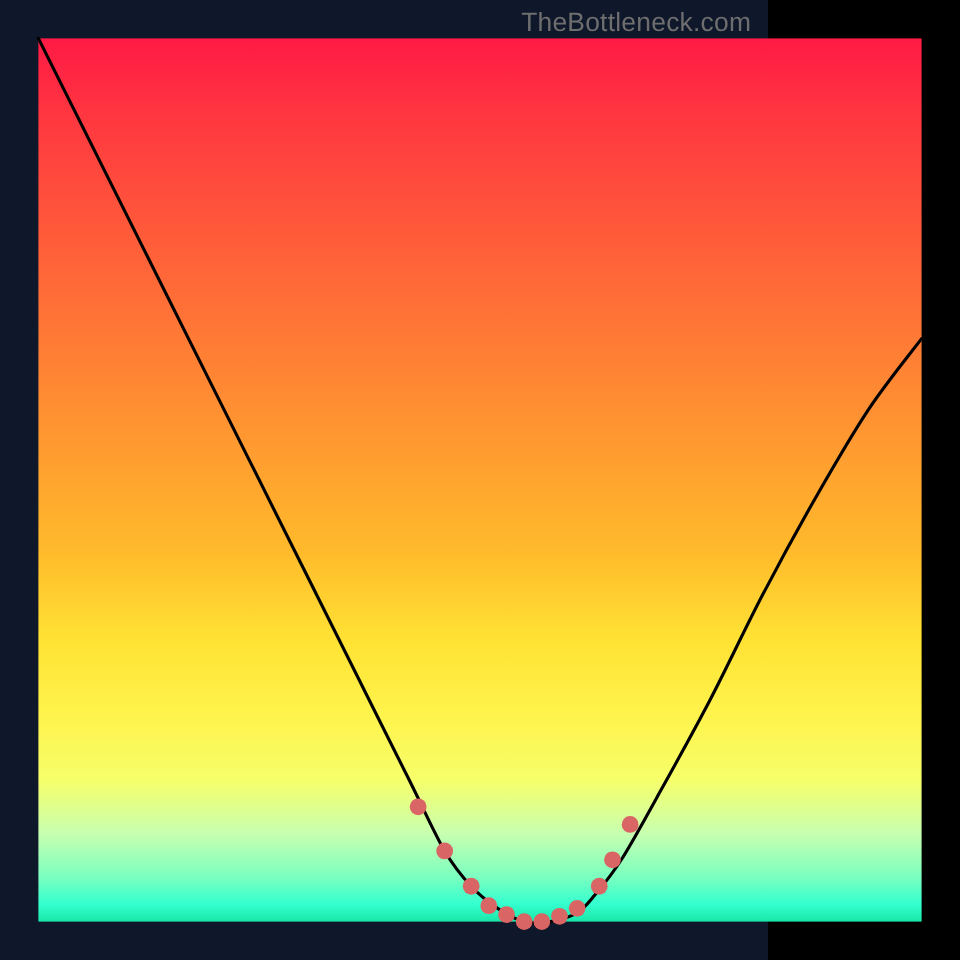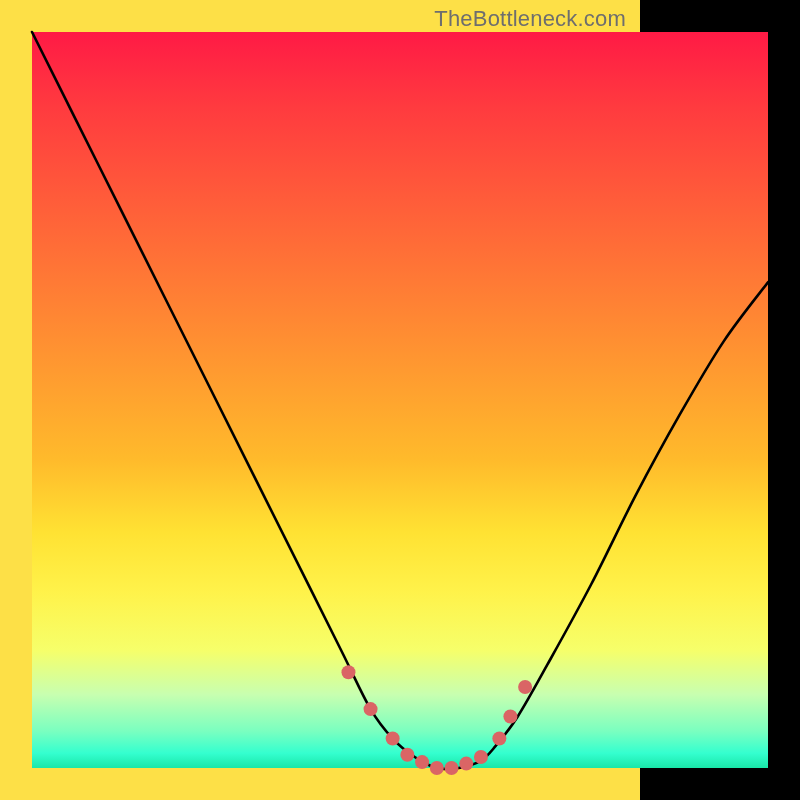--- a/index.html
+++ b/index.html
@@ -10,21 +10,21 @@
     background: #000;
     overflow: hidden;
     font-family: Arial, Helvetica, sans-serif;
   }
   .frame {
     position: absolute;
     left: 0;
     top: 0;
     width: 640px;
     height: 800px;
-    background: #fde047;
+    background: #0f172a;
   }
   .plot {
     position: absolute;
     left: 32px;
     top: 32px;
     width: 736px;
     height: 736px;
     
     background: linear-gradient(to bottom,
       #ff1a45 0%,

